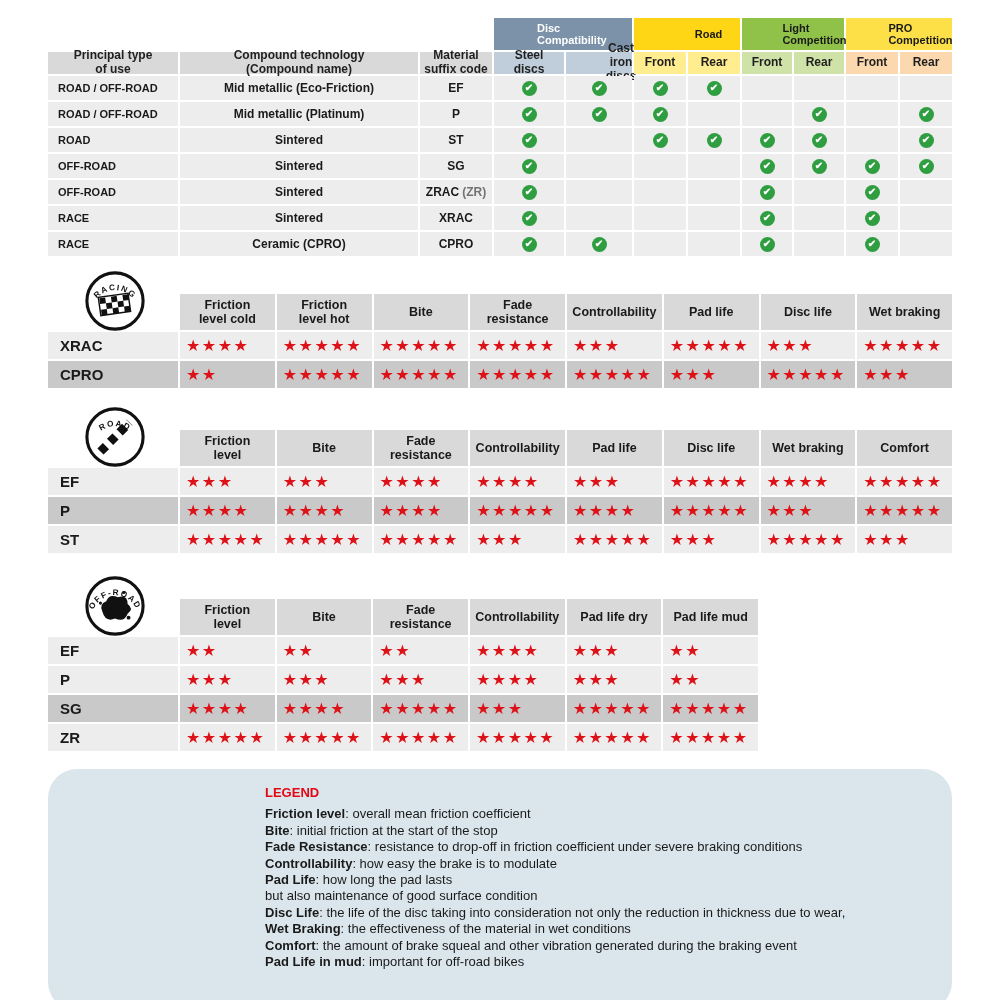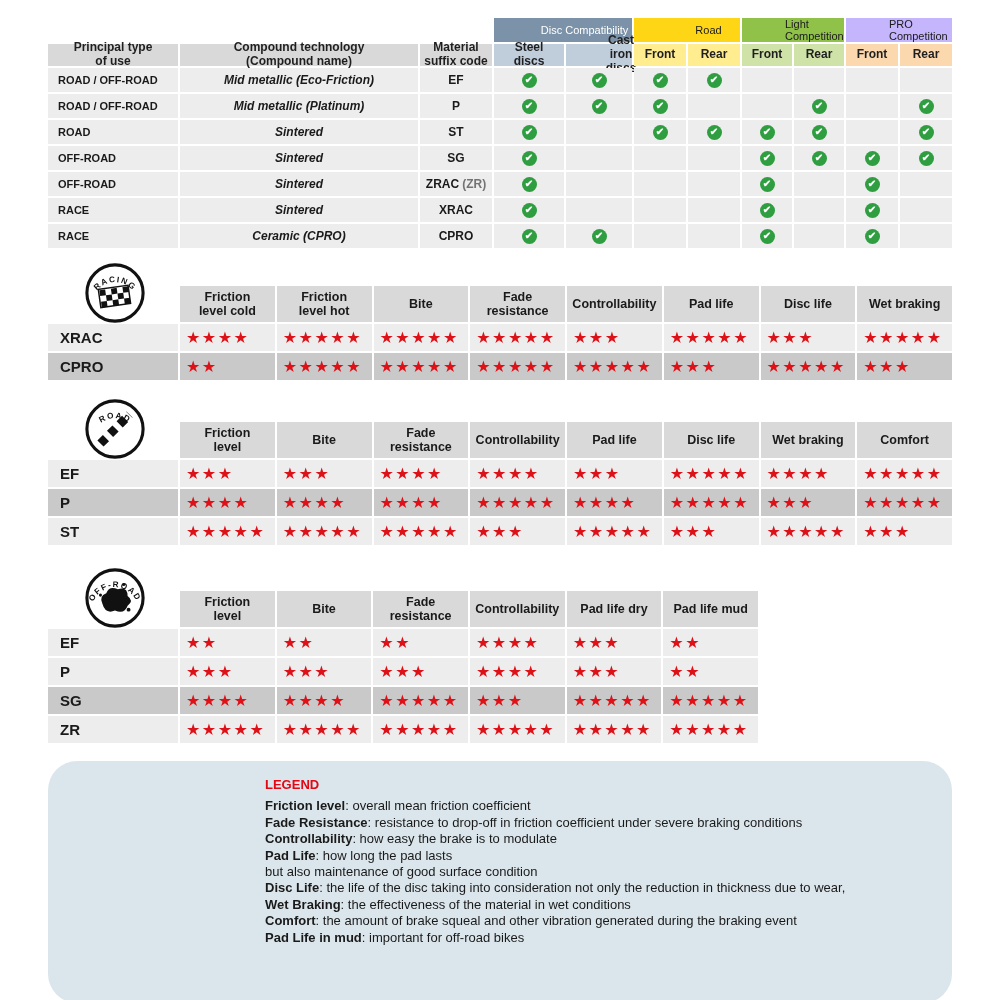--- a/index.html
+++ b/index.html
@@ -12,34 +12,34 @@
 
   
   .compat { margin:18px 0 0 48px; width:904px; }
   .grid11 {
     display:grid; gap:2px;
     grid-template-columns:130px 238px 72px 70px 66px 52px 52px 50px 50px 52px 52px;
   }
   .group-row { margin-bottom:2px; }
   .group-spacer { height:20px; }
   .group-cell {
-    height:24px; display:flex; align-items:center; justify-content:center;
-    font-size:11px; font-weight:normal;padding-left:43px;
+    height:32px; display:flex; align-items:center; justify-content:center;
+    font-size:11px; font-weight:bold;padding-left:43px;
   }
   .hdr {
     background:var(--header-gray); height:22px; font-weight:bold; font-size:12px;
     display:flex; align-items:center; justify-content:center; text-align:center;
     white-space:pre-line; line-height:1.15; color:#1f1f1f;
   }
   .cell {
     background:var(--row-light); height:24px; display:flex; align-items:center;
     justify-content:center; font-size:12px;
   }
   .cell.use { justify-content:flex-start; padding-left:10px; font-size:11px; font-weight:bold;text-align:right; }
-  .cell.compound { font-weight:bold;font-style:italic; }
+  .cell.compound { font-weight:bold; }
   .cell.code { font-weight:bold; }
   .code-note { color:#737373; font-weight:bold; margin-left:3px; }
   .chk {
     width:15px; height:15px; border-radius:50%; background:var(--check-bg);
     color:#fff; font-size:10px; font-weight:bold;
     display:flex; align-items:center; justify-content:center; line-height:1;
   }
 
   
   .rating-section { position:relative; margin-left:48px; }
@@ -75,21 +75,21 @@
 <body>
 
 <div class="page">
 
   <div class="compat">
     <div class="grid11 group-row" id="group-row">
         <div class="group-spacer" style="grid-column: span 3;"></div>
         <div class="group-cell" style="grid-column: span 2; background: rgb(123, 146, 168); color: rgb(255, 255, 255);">Disc Compatibility</div>
         <div class="group-cell" style="grid-column: span 2; background: rgb(255, 214, 22); color: rgb(26, 26, 26);">Road</div>
         <div class="group-cell" style="grid-column: span 2; background: rgb(144, 194, 74); color: rgb(26, 26, 26);">Light Competition</div>
-        <div class="group-cell" style="grid-column: span 2; background: #c4b5fd; color: rgb(26, 26, 26);">PRO Competition</div>
+        <div class="group-cell" style="grid-column: span 2; background: #fde047; color: rgb(26, 26, 26);">PRO Competition</div>
       </div>
     <div class="grid11" id="compat-grid">
         <div class="hdr">Principal type
 of use</div>
         <div class="hdr">Compound technology
 (Compound name)</div>
         <div class="hdr">Material
 suffix code</div>
         <div class="hdr sub" style="background: rgb(192, 205, 218);">Steel
 discs</div>
@@ -518,20 +518,21 @@
           </div>
         </div>
       </div>
     </div>
 
   <div class="legend">
     <div class="legend-inner">
       <div class="legend-title">LEGEND</div>
       <div id="legend-items">
           <div class="legend-line"><b>Friction level</b>: overall mean friction coefficient</div>
+          <div class="legend-line"><b>Bite</b>: initial friction at the start of the stop</div>
           <div class="legend-line"><b>Fade Resistance</b>: resistance to drop-off in friction coefficient under severe braking conditions</div>
           <div class="legend-line"><b>Controllability</b>: how easy the brake is to modulate</div>
           <div class="legend-line"><b>Pad Life</b>: how long the pad lasts</div>
           <div class="legend-line">but also maintenance of good surface condition</div>
           <div class="legend-line"><b>Disc Life</b>: the life of the disc taking into consideration not only the reduction in thickness due to wear,</div>
           <div class="legend-line"><b>Wet Braking</b>: the effectiveness of the material in wet conditions</div>
           <div class="legend-line"><b>Comfort</b>: the amount of brake squeal and other vibration generated during the braking event</div>
           <div class="legend-line"><b>Pad Life in mud</b>: important for off-road bikes</div>
         </div>
     </div>

